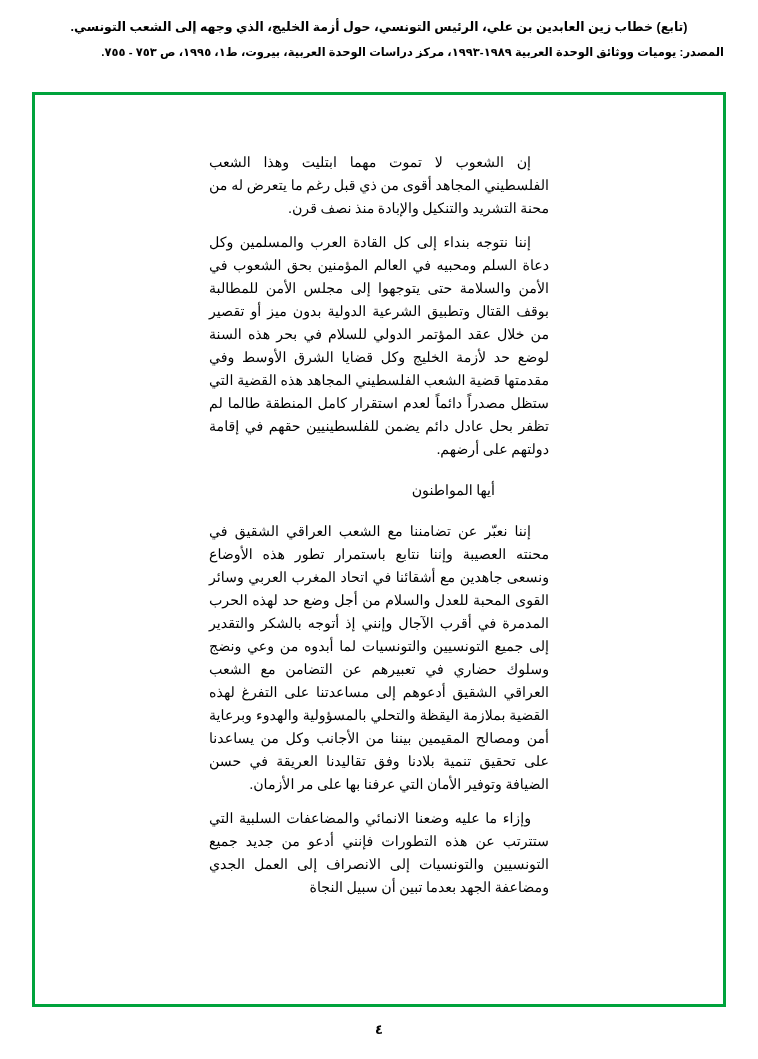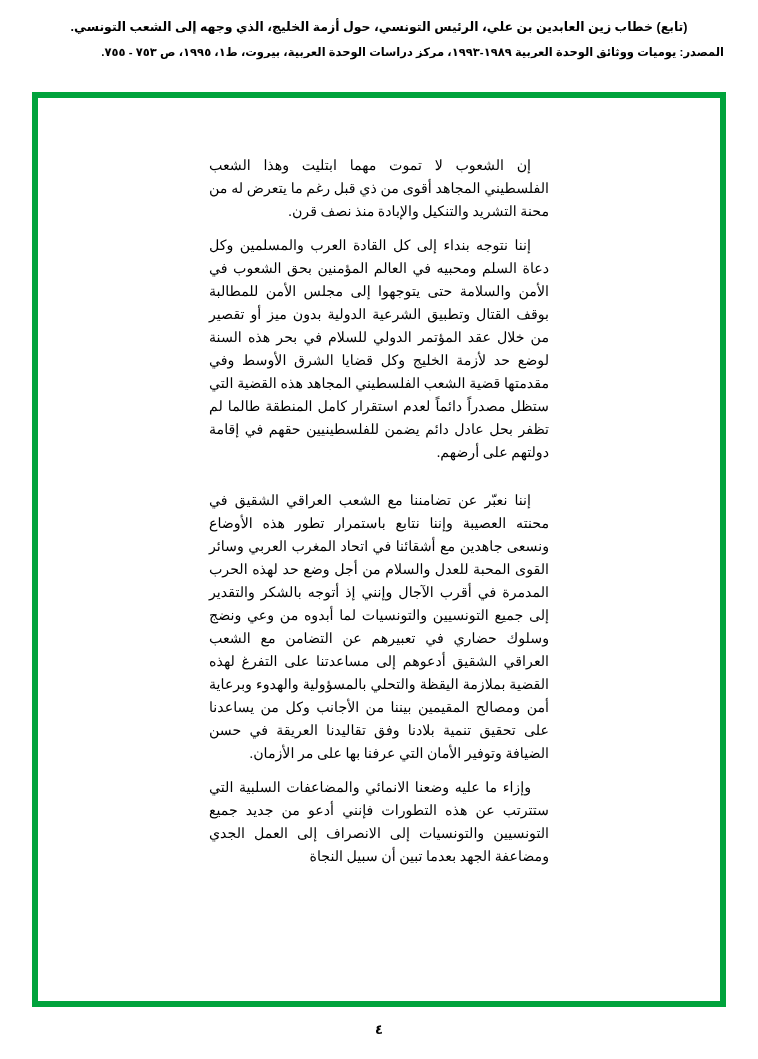--- a/index.html
+++ b/index.html
@@ -44,21 +44,21 @@
     margin: 0;
     text-align: right;
   }
   .frame {
     position: absolute;
     top: 92px;
     left: 32px;
     right: 32px;
     width: 694px;
     height: 915px;
-    border: 6px solid #737373;
+    border: 3px solid #737373;
     box-sizing: border-box;
     background: #ffffff;
   }
   .content {
     box-sizing: border-box;
     padding: 56px 0 0 0;
     direction: rtl;
   }
   .col {
     width: 340px;
@@ -117,20 +117,21 @@
   <div class="frame" style="border-color: rgb(0, 163, 60);">
     <div class="content">
       <div class="col">
 
         <p class="para first-line-indent">إن الشعوب لا تموت مهما ابتليت وهذا الشعب الفلسطيني المجاهد أقوى من ذي قبل رغم ما يتعرض له من محنة التشريد والتنكيل والإبادة منذ نصف قرن.</p>
 
         <p class="para first-line-indent">إننا نتوجه بنداء إلى كل القادة العرب والمسلمين وكل دعاة السلم ومحبيه في العالم المؤمنين بحق الشعوب في الأمن والسلامة حتى يتوجهوا إلى مجلس الأمن للمطالبة بوقف القتال وتطبيق الشرعية الدولية بدون ميز أو تقصير من خلال عقد المؤتمر الدولي للسلام في بحر هذه السنة لوضع حد لأزمة الخليج وكل قضايا الشرق الأوسط وفي مقدمتها قضية الشعب الفلسطيني المجاهد هذه القضية التي ستظل مصدراً دائماً لعدم استقرار كامل المنطقة طالما لم تظفر بحل عادل دائم يضمن للفلسطينيين حقهم في إقامة دولتهم على أرضهم.</p>
 
         <div class="gap"></div>
 
+        <p class="short">أيها المواطنون</p>
 
         <div class="gap"></div>
 
         <p class="para first-line-indent">إننا نعبّر عن تضامننا مع الشعب العراقي الشقيق في محنته العصيبة وإننا نتابع باستمرار تطور هذه الأوضاع ونسعى جاهدين مع أشقائنا في اتحاد المغرب العربي وسائر القوى المحبة للعدل والسلام من أجل وضع حد لهذه الحرب المدمرة في أقرب الآجال وإنني إذ أتوجه بالشكر والتقدير إلى جميع التونسيين والتونسيات لما أبدوه من وعي ونضج وسلوك حضاري في تعبيرهم عن التضامن مع الشعب العراقي الشقيق أدعوهم إلى مساعدتنا على التفرغ لهذه القضية بملازمة اليقظة والتحلي بالمسؤولية والهدوء وبرعاية أمن ومصالح المقيمين بيننا من الأجانب وكل من يساعدنا على تحقيق تنمية بلادنا وفق تقاليدنا العريقة في حسن الضيافة وتوفير الأمان التي عرفنا بها على مر الأزمان.</p>
 
         <p class="para first-line-indent lastpara">وإزاء ما عليه وضعنا الانمائي والمضاعفات السلبية التي ستترتب عن هذه التطورات فإنني أدعو من جديد جميع التونسيين والتونسيات إلى الانصراف إلى العمل الجدي ومضاعفة الجهد بعدما تبين أن سبيل النجاة</p>
 
       </div>
     </div>
   </div>

